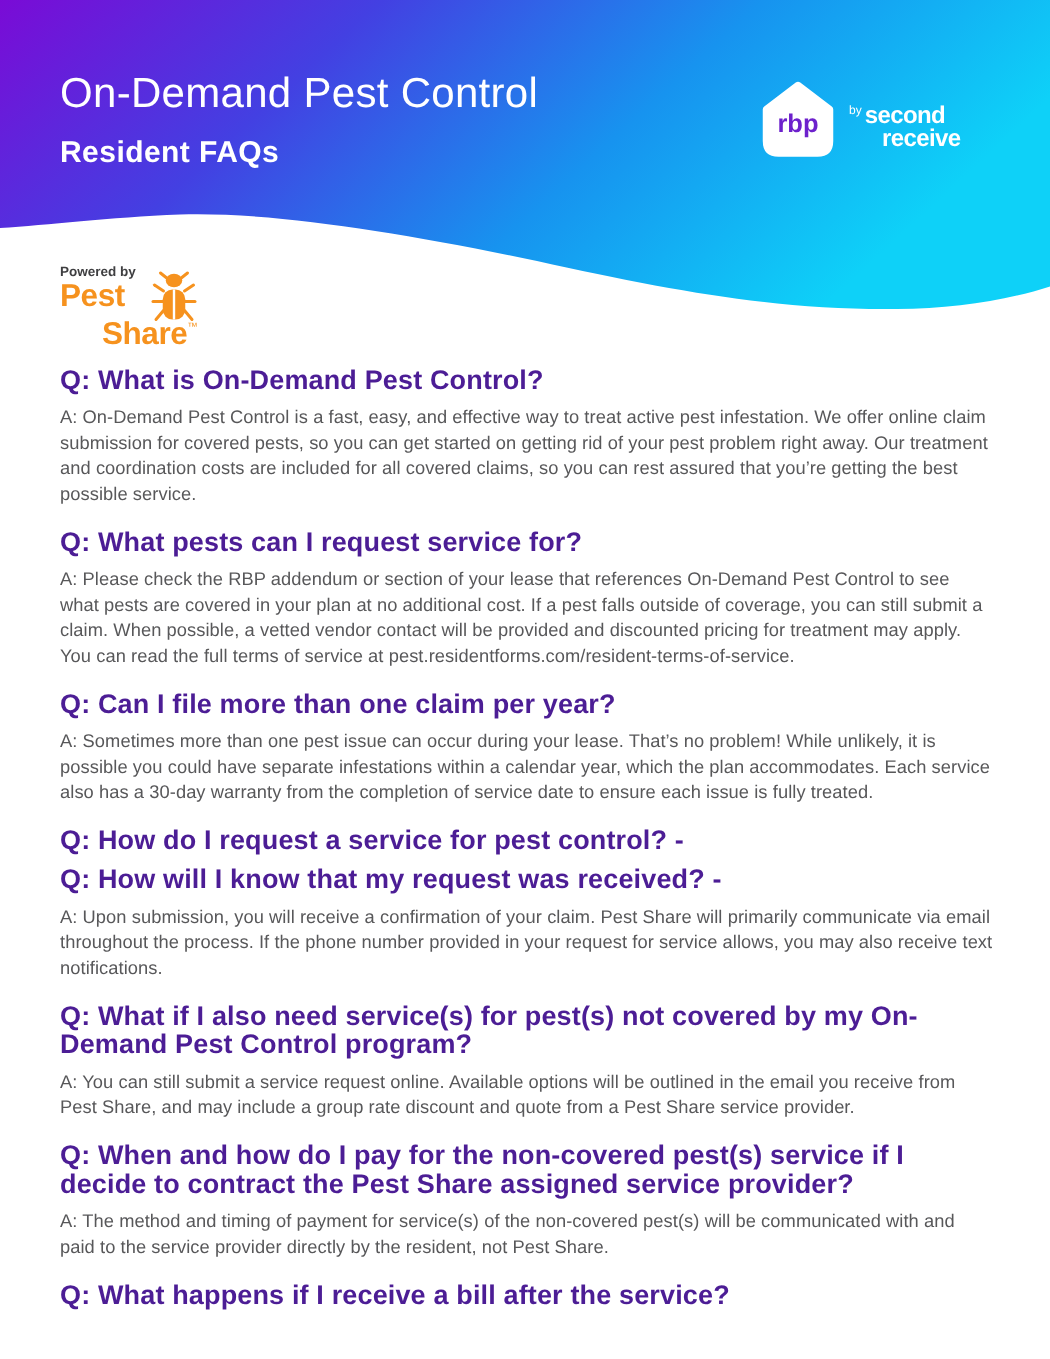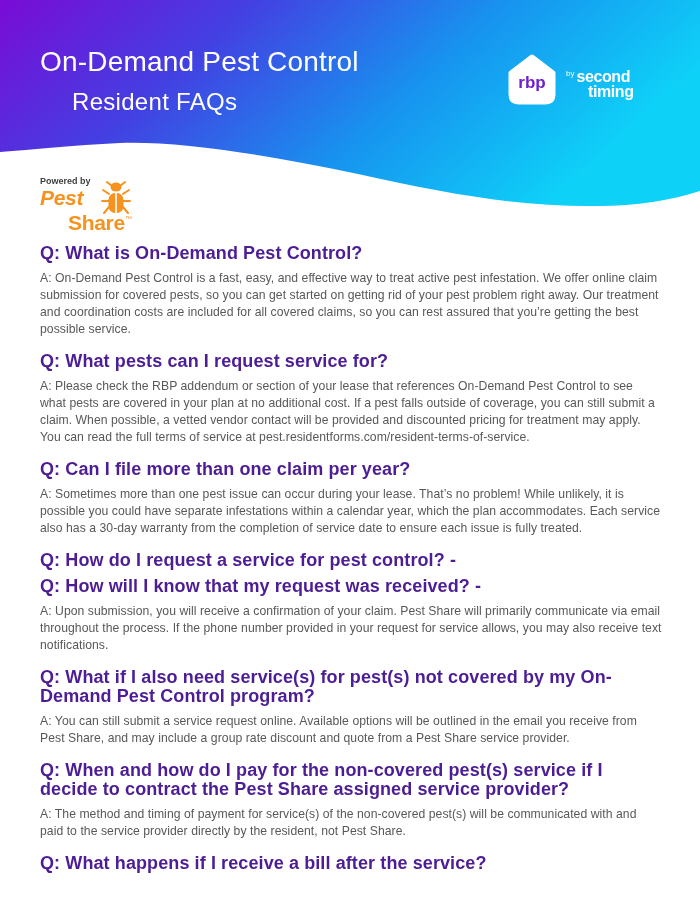--- a/index.html
+++ b/index.html
@@ -14,34 +14,34 @@
     overflow: hidden;
   }
   
   .header-svg { position: absolute; top: 0; left: 0; display: block; }
   .header-content { position: absolute; top: 0; left: 0; width: 640px; height: 230px; }
   .title-block { position: absolute; left: 40px; top: 42px; color: #ffffff; }
   .title-line1 {
     font-size: 28px; font-weight: 400; letter-spacing: 0.2px; line-height: 40px;
   }
   .title-line2 {
-    font-size: 24px; font-weight: 400; letter-spacing: 0.3px; line-height: 40px; margin-left: 32px;
+    font-size: 20px; font-weight: 700; letter-spacing: 0.3px; line-height: 40px;
   }
   .rbp-logo { position: absolute; left: 503px; top: 50px; width: 58px; height: 62px; }
   .byline {
     position: absolute; left: 566px; top: 66px; color: #ffffff;
     line-height: 15px; white-space: nowrap;
   }
   .byline .by { font-size: 8px; font-weight: 400; vertical-align: 6px; margin-right: 2px; text-align: center; }
   .byline .brand { font-size: 16px; font-weight: 700; letter-spacing: -0.4px; }
   .byline .brand-line2 { margin-left: 22px; }
   
   .ps-block { position: absolute; left: 40px; top: 176px; width: 110px; }
   .ps-powered { font-size: 9px; color: #3f3f41; font-weight: 700; margin-bottom: 1px; }
-  .ps-word1 { font-size: 21px; font-weight: 700; color: #f6921e; letter-spacing: -0.3px; line-height: 21px; font-style: italic; }
+  .ps-word1 { font-size: 21px; font-weight: 700; color: #f6921e; letter-spacing: -0.3px; line-height: 21px; }
   .ps-word2 { font-size: 21px; font-weight: 700; color: #f6921e; letter-spacing: -0.3px; line-height: 21px; margin-left: 28px; }
   .ps-tm { font-size: 7px; vertical-align: 9px; font-weight: 400; }
   .bug-icon { position: absolute; left: 60px; top: 4px; }
   
   .faq-list { position: absolute; top: 244px; left: 40px; width: 622px; }
   .faq-item { margin-bottom: 0; }
   .faq-question {
     color: #4c1d95; font-size: 18px; font-weight: 700;
     line-height: 19px; margin-bottom: 7px; letter-spacing: 0.1px;
   }
@@ -76,21 +76,21 @@
     <svg class="rbp-logo" width="58" height="62" viewBox="0 0 58 62" aria-hidden="true">
       <rect x="11" y="13" width="36" height="36" rx="8" fill="#35d9cf" transform="rotate(45 29 31)"></rect>
       <path d="M29 7 L50 23 L50 44 Q50 52 42 52 L16 52 Q8 52 8 44 L8 23 Z" fill="#ffffff" stroke="#ffffff" stroke-width="5" stroke-linejoin="round"></path>
       <text x="29" y="38" text-anchor="middle" font-family="Liberation Sans, sans-serif" font-size="17" font-weight="bold" fill="#6d21cc">rbp</text>
     </svg>
 
     <div class="byline">
       <div>
         <span class="by">by</span><span class="brand">second</span>
       </div>
-      <div class="brand brand-line2">timing</div>
+      <div class="brand brand-line2">receive</div>
     </div>
   </div>
 
   <div class="ps-block">
     <div class="ps-powered">Powered by</div>
     <div class="ps-word1">Pest</div>
     <div class="ps-word2"><span>Share</span><span class="ps-tm">™</span></div>
     <svg class="bug-icon" width="32" height="40" viewBox="0 0 32 40" aria-hidden="true">
       <g stroke="#f6921e" stroke-width="2" stroke-linecap="round" fill="none">
         <path d="M12 6 L7 2"></path>

